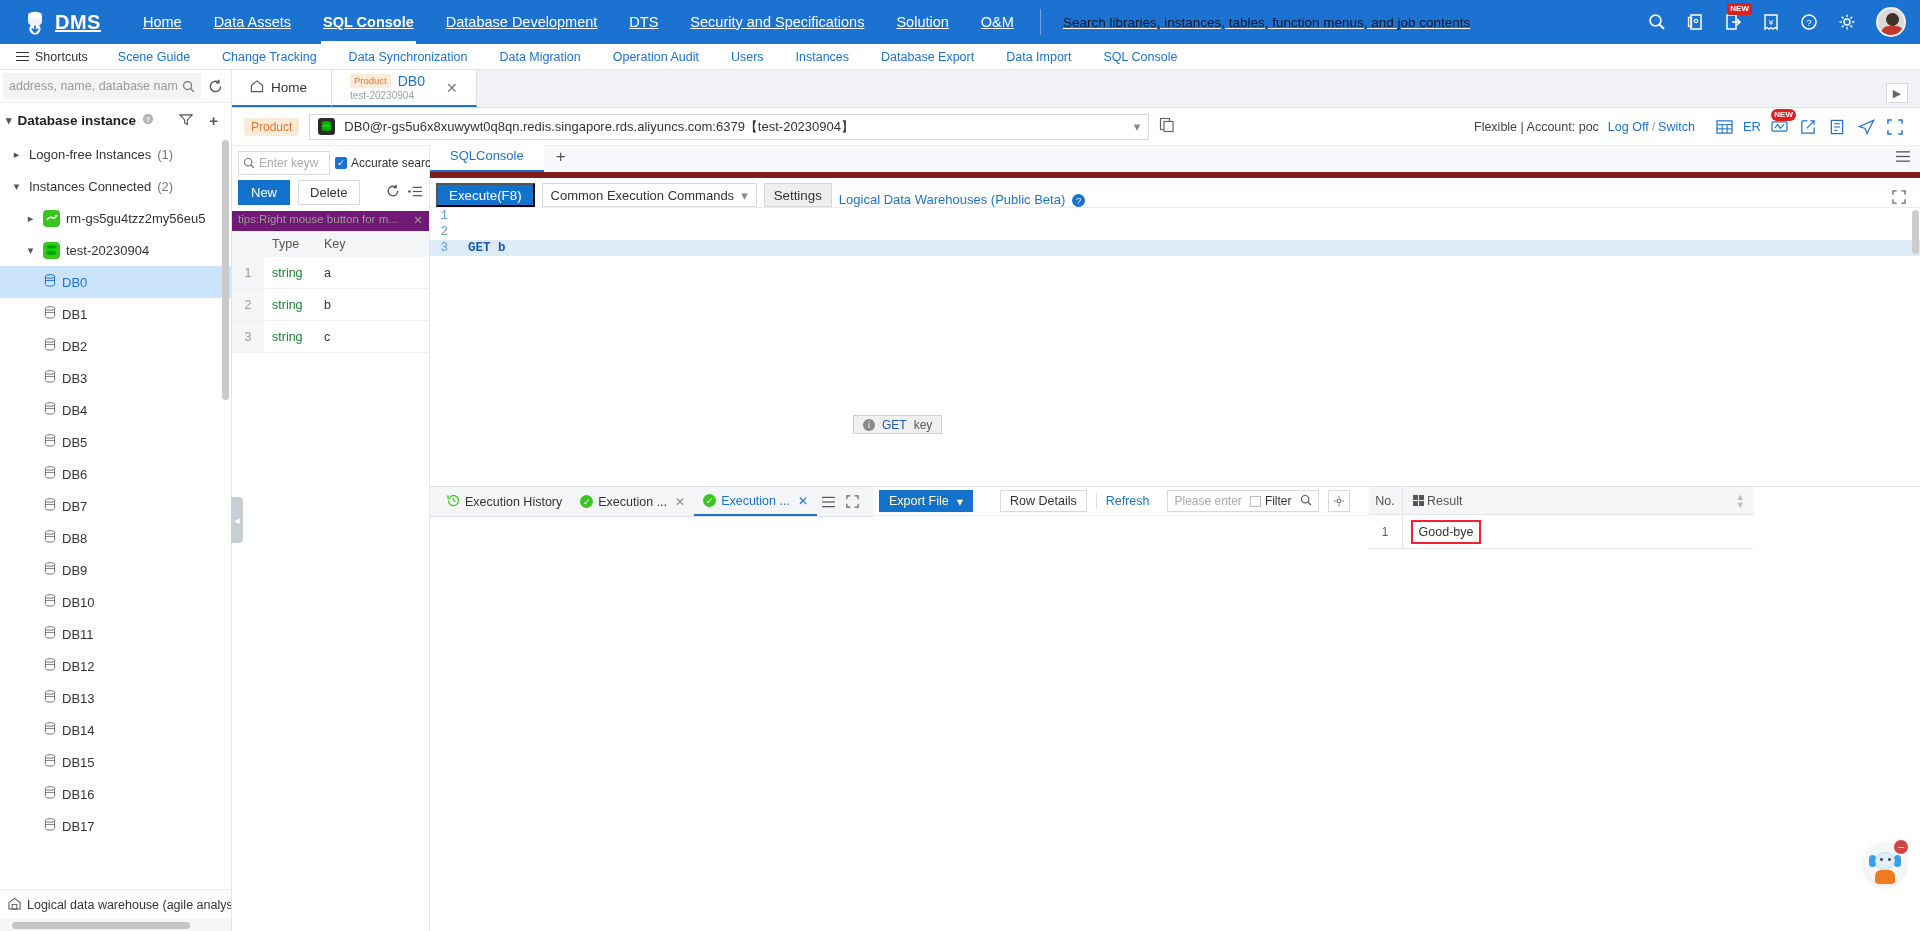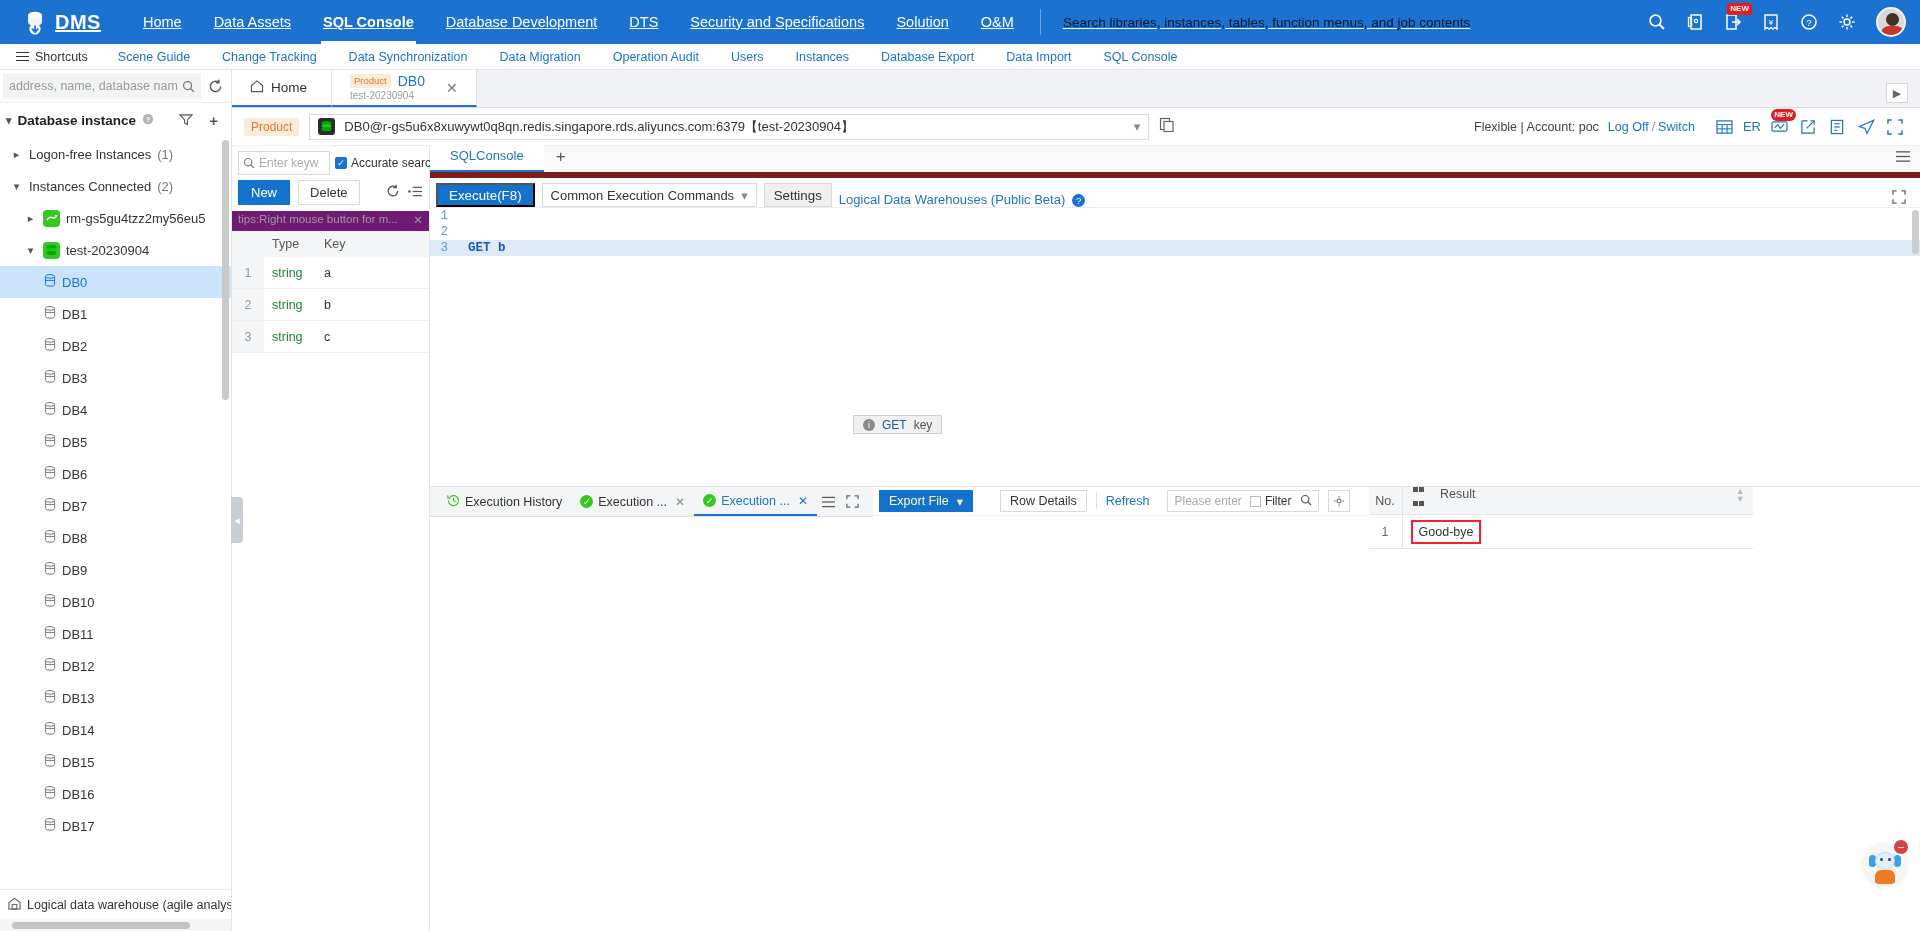--- a/index.html
+++ b/index.html
@@ -241,21 +241,21 @@
   .rt-filter { height:22px; border:1px solid #D9D9D9; display:flex; align-items:center; gap:8px;
     padding:0 6px; color:#AAA; font-size:12px;}
   .rt-filter .lbl { color:#333; display:flex; align-items:center; gap:4px; }
   .cbox-empty { width:11px;height:11px;border:1px solid #BBB; background:#fff; display:inline-block;}
   .rt-gear { width:22px;height:22px;border:1px solid #D9D9D9; display:flex;align-items:center;
     justify-content:center; color:#666; cursor:pointer;}
   .res-grid { background:#fff; font-size:12.5px; }
   .rg-head { display:flex; height:28px; background:#F4F5F7; align-items:center;
     border-bottom:1px solid #E3E5E9; }
   .rg-no { width:33px; text-align:center; color:#555; }
-  .rg-col { width:351px; display:flex; gap:16px; padding-left:10px;
+  .rg-col { width:351px; display:flex; align-items:center; gap:3px; padding-left:10px;
     border-left:1px solid #E3E5E9; height:100%; color:#555;}
   .rg-col .spacer{flex:1;}
   .rg-sort { color:#BBB; font-size:9px; line-height:8px; padding-right:8px;}
   .grid-ico { display:inline-grid; grid-template-columns:5px 5px; gap:1.5px;}
   .grid-ico i { width:5px;height:5px;background:#555; display:block;}
   .rg-row { display:flex; height:34px; align-items:center; border-bottom:1px solid #E3E5E9;}
   .rg-row .rg-no { color:#666; }
   .rg-cell { width:351px; height:100%; display:flex; align-items:center; padding-left:10px;
     border-left:1px solid #E3E5E9;}
   .cell-sel { border:2px solid #F5222D; padding:3px 6px; margin-left:-2px; }

